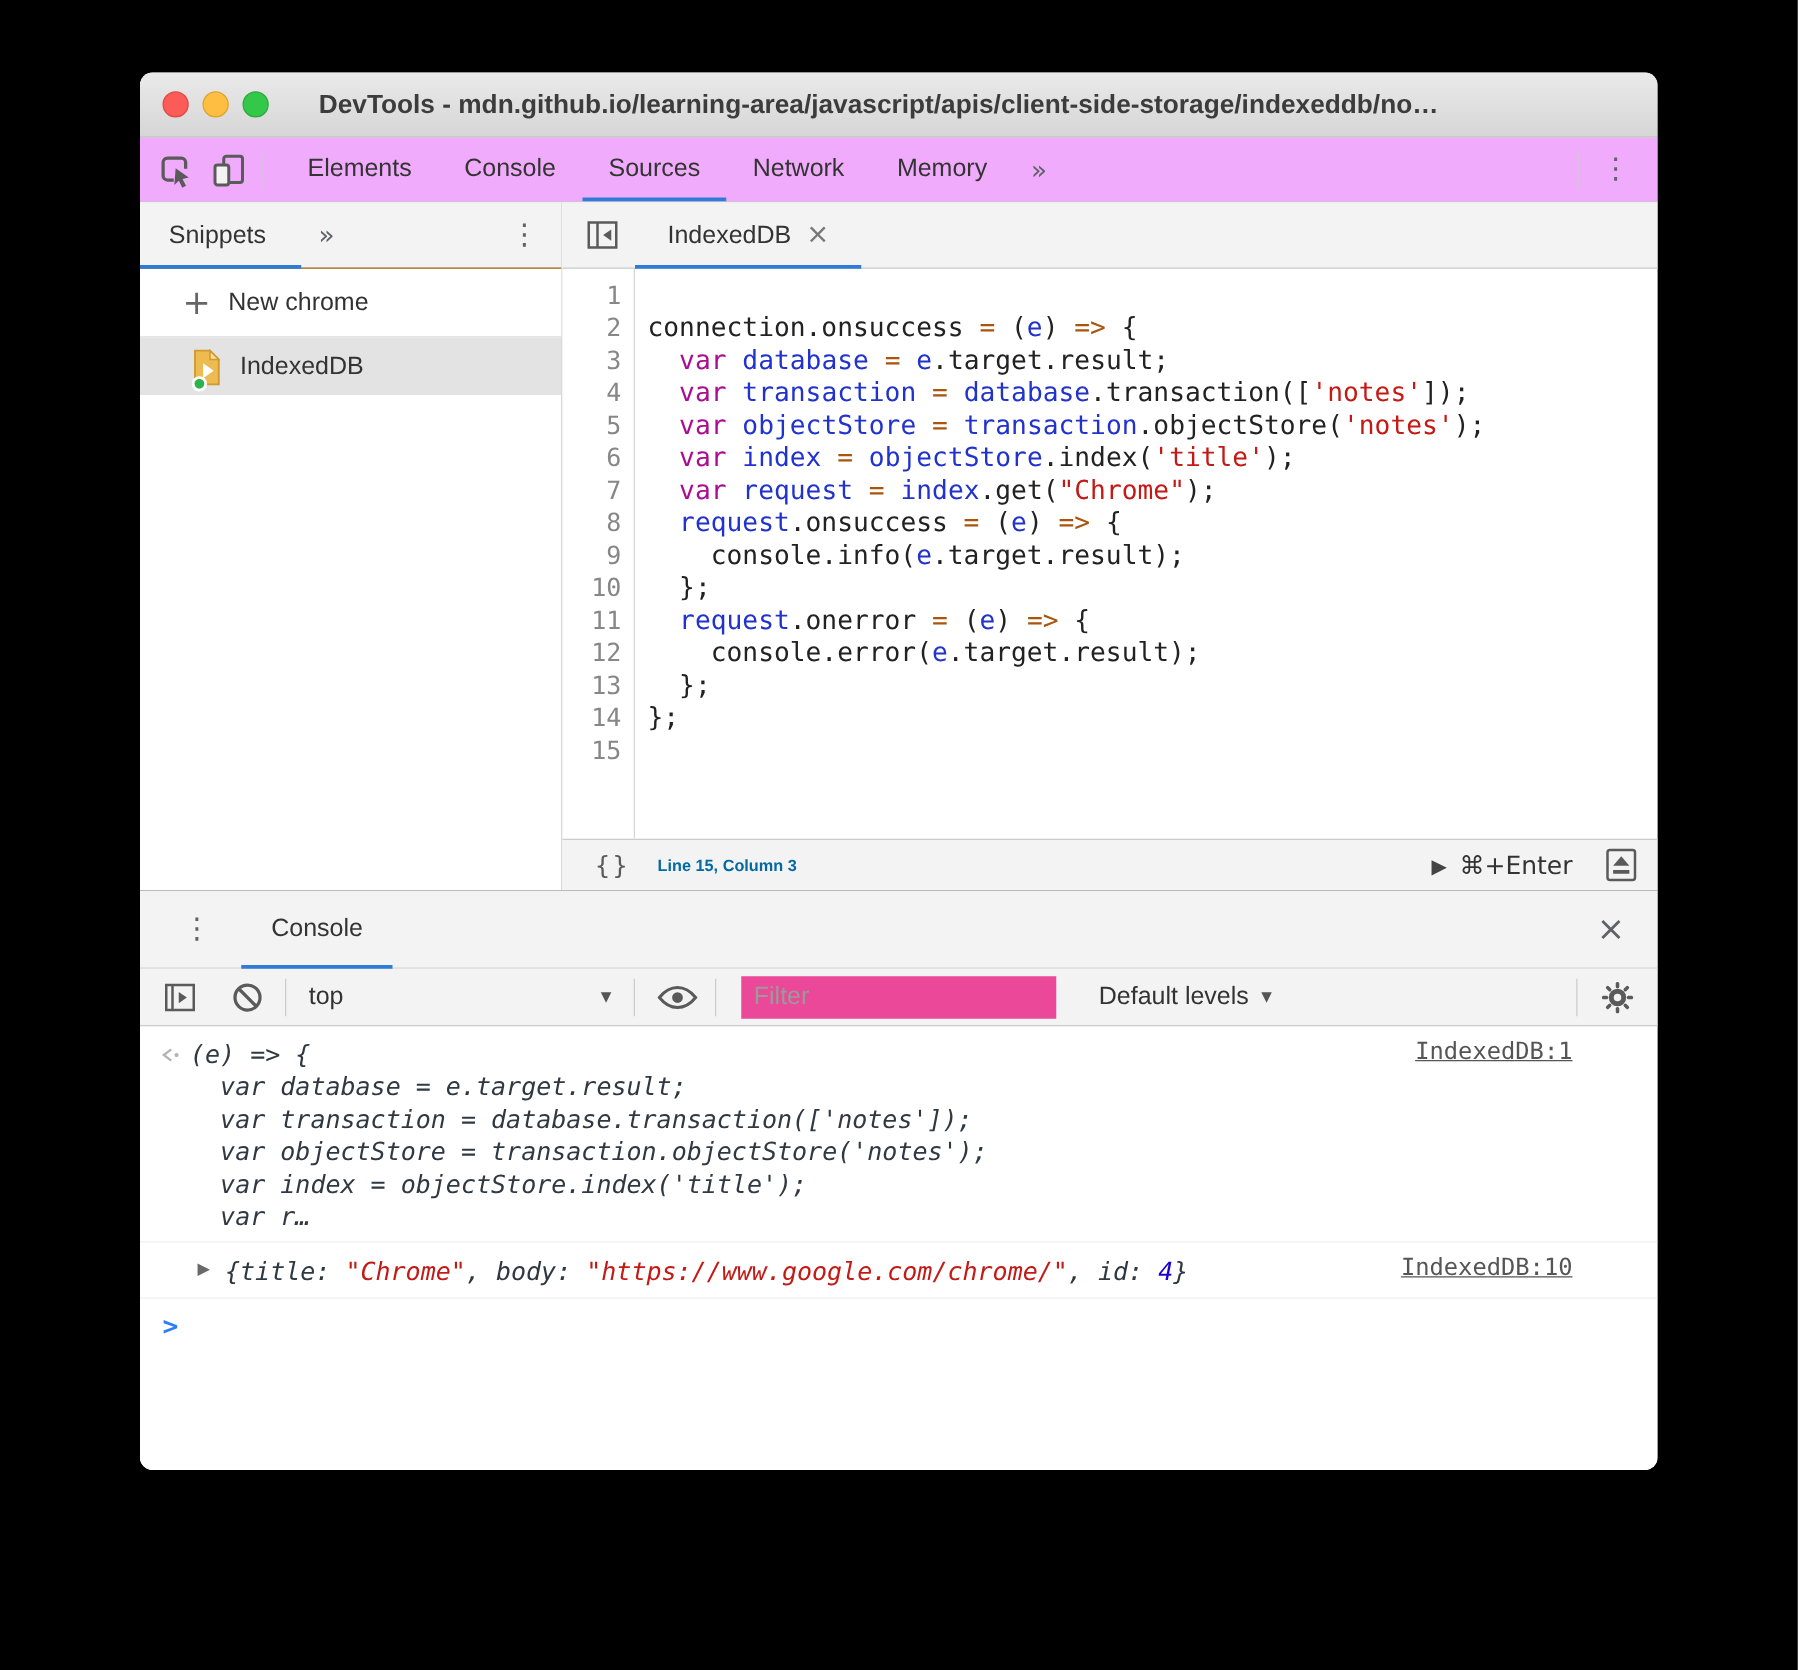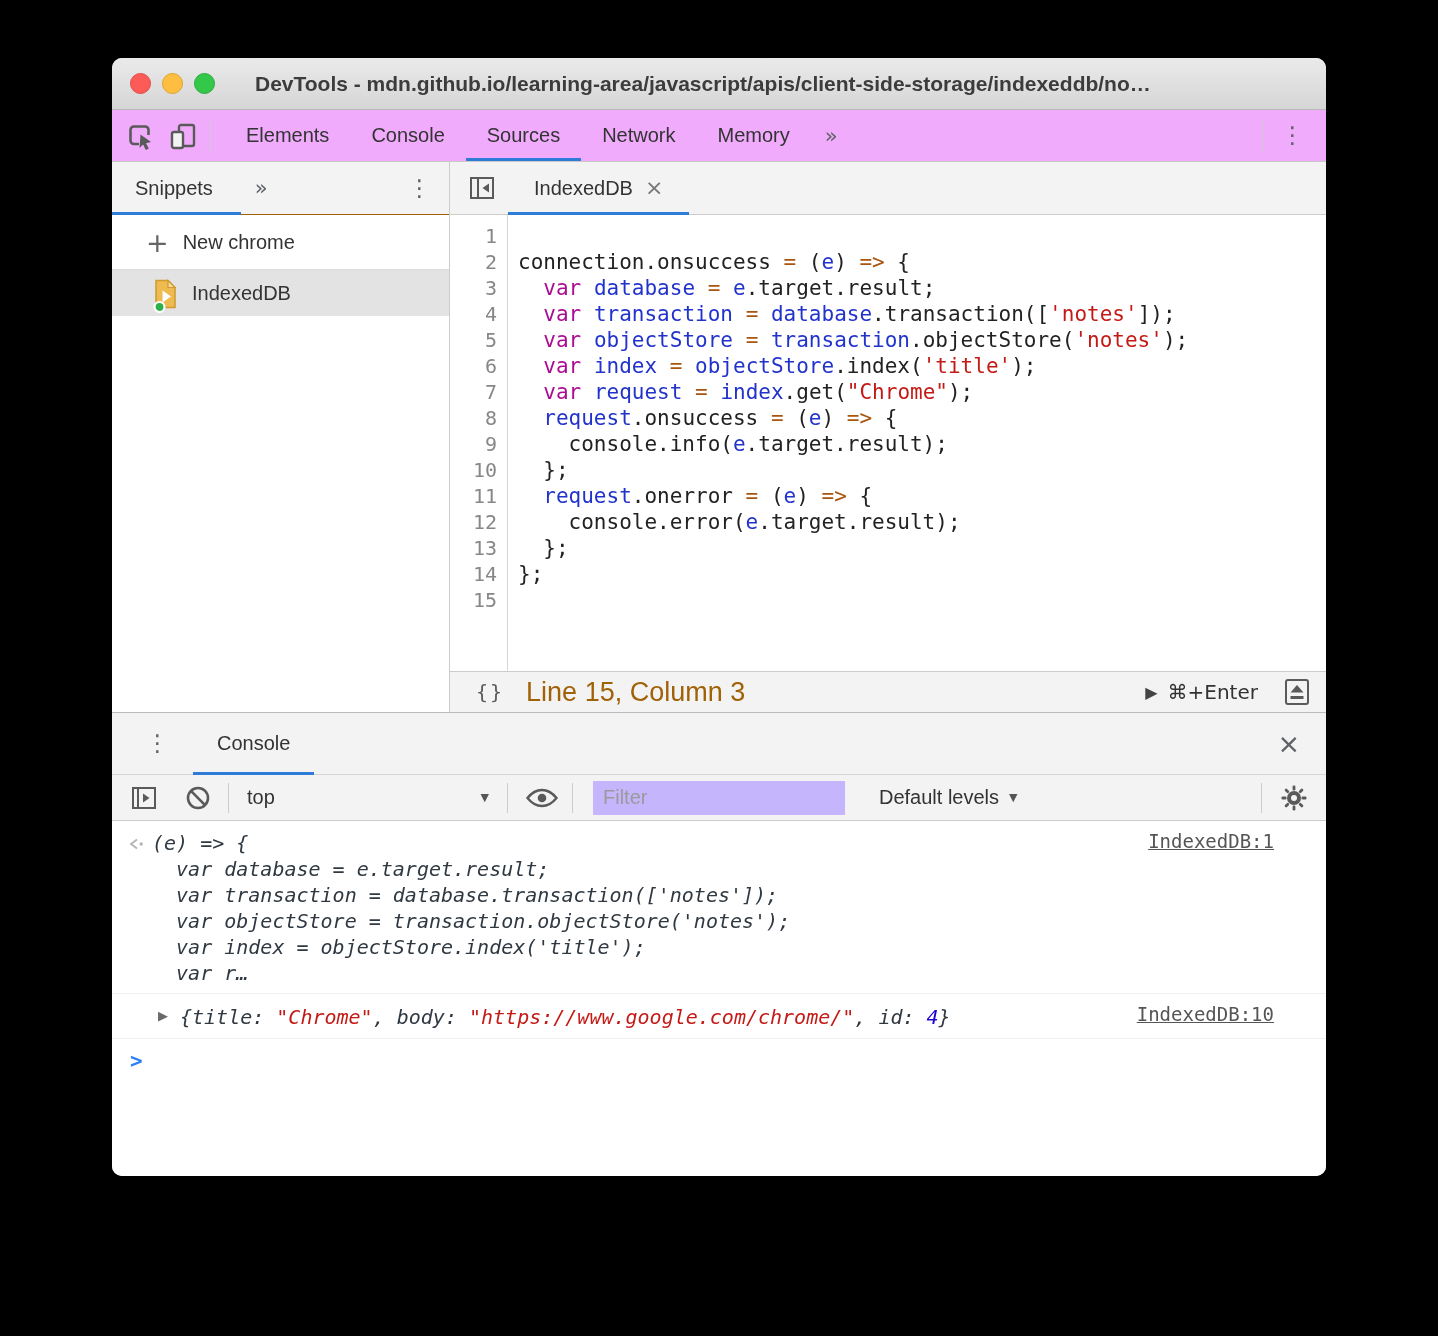--- a/index.html
+++ b/index.html
@@ -52,52 +52,52 @@
   .code-area{flex:1;display:flex;overflow:hidden;font-family:"DejaVu Sans Mono",monospace;}
   .gutter{width:58px;flex:0 0 58px;border-right:1px solid #d7d7d7;padding-top:8px;}
   .gutter .ln{height:26px;line-height:26px;text-align:right;padding-right:10px;font-size:20px;color:#878787;}
   .code-col{flex:1;padding:8px 0 0 10px;}
   .code-line{height:26px;line-height:26px;font-size:21px;white-space:pre;color:var(--code_text);}
   .tk-k{color:var(--keyword);} .tk-v{color:var(--variable);} .tk-o{color:var(--operator);}
   .tk-s{color:var(--string);} .tk-n{color:var(--number);} .tk-d{color:var(--code_text);}
 
   .editor-statusbar{height:41px;flex:0 0 41px;background:#f3f3f3;border-top:1px solid #ccc;display:flex;align-items:center;}
   .pp-icon{font-family:"DejaVu Sans Mono",monospace;font-size:20px;color:#5a5a5a;margin:0 0 0 26px;letter-spacing:2px;}
-  .status-pos{margin-left:22px;font-size:27px;color:#a16207;}
+  .status-pos{margin-left:22px;font-size:13px;color:#0369a1;font-weight:bold;}
   .run-tri{font-size:16px;color:#444;margin-right:10px;}
   .run-shortcut{font-size:20px;color:#333;font-family:"DejaVu Sans",sans-serif;}
   .eject-btn{margin:0 16px 0 26px;display:flex;align-items:center;}
 
   
   .console-drawer{flex:1;border-top:1px solid #bbb;display:flex;flex-direction:column;background:#fff;}
   .console-header{height:62px;flex:0 0 62px;background:#f3f3f3;border-bottom:1px solid #d4d4d4;display:flex;align-items:stretch;}
   .drawer-kebab{align-self:center;margin-left:22px;}
   .console-tab{display:flex;align-items:center;padding:0 24px;margin-left:12px;font-size:20px;color:#333;position:relative;}
   .console-tab::after{content:"";position:absolute;left:0;right:0;bottom:-1px;height:3px;background:var(--accent);}
   .drawer-close{align-self:center;margin-left:auto;margin-right:26px;font-size:27px;color:#5f6368;line-height:1;}
 
   .console-toolbar{height:46px;flex:0 0 46px;background:#f3f3f3;border-bottom:1px solid #ccc;display:flex;align-items:center;}
   .ct-iconbtn{display:flex;align-items:center;justify-content:center;width:40px;height:40px;margin-left:4px;}
   .ctx-select{display:flex;align-items:center;width:250px;margin-left:8px;}
   .ctx-label{font-size:20px;color:#333;}
   .dd-arrow{font-size:11px;color:#555;margin-left:auto;padding-right:8px;}
-  .filter-input{width:252px;height:34px;border:none;outline:none;background:#c4b5fd;font-size:20px;color:#333;padding:0 10px;margin-left:10px;font-family:"Liberation Sans",sans-serif;}
+  .filter-input{width:252px;height:34px;border:none;outline:none;background:#ec4899;font-size:20px;color:#333;padding:0 10px;margin-left:10px;font-family:"Liberation Sans",sans-serif;}
   .filter-input::placeholder{color:#9a9a9a;}
   .levels{display:flex;align-items:center;margin-left:34px;font-size:20px;color:#333;}
   .levels .dd-arrow{margin-left:10px;padding:0;}
 
   .console-body{flex:1;overflow:hidden;display:flex;flex-direction:column;}
   .msg{display:flex;align-items:flex-start;border-bottom:1px solid #f0f0f0;padding:9px 0 7px 0;
     font-family:"DejaVu Sans Mono",monospace;}
   .msg-icon{width:24px;flex:0 0 24px;margin-left:16px;padding-top:6px;}
   .msg-pre{margin:0;font:italic 20px/26px "DejaVu Sans Mono",monospace;color:var(--console_text);white-space:pre;}
   .expand{width:22px;flex:0 0 22px;margin-left:46px;font-size:13px;color:#696969;padding-top:5px;font-family:"DejaVu Sans",sans-serif;}
   .msg-inline{font:italic 20px/28px "DejaVu Sans Mono",monospace;color:var(--console_text);white-space:pre;}
   .msg .tk-d{color:var(--console_text);}
-  .msg-link{margin-left:auto;padding-right:52px;font:19px "DejaVu Sans Mono",monospace;color:var(--link);text-decoration:underline;white-space:nowrap;}
+  .msg-link{margin-left:auto;padding-right:68px;font:19px "DejaVu Sans Mono",monospace;color:var(--link);text-decoration:underline;white-space:nowrap;}
   .prompt-row{padding:10px 0 0 18px;}
   .prompt-chevron{font:bold 21px "DejaVu Sans Mono",monospace;color:var(--prompt_blue);}
 </style>
 </head>
 <body>
 
 <div class="window">
 
   <div class="titlebar">
     <div class="traffic">

